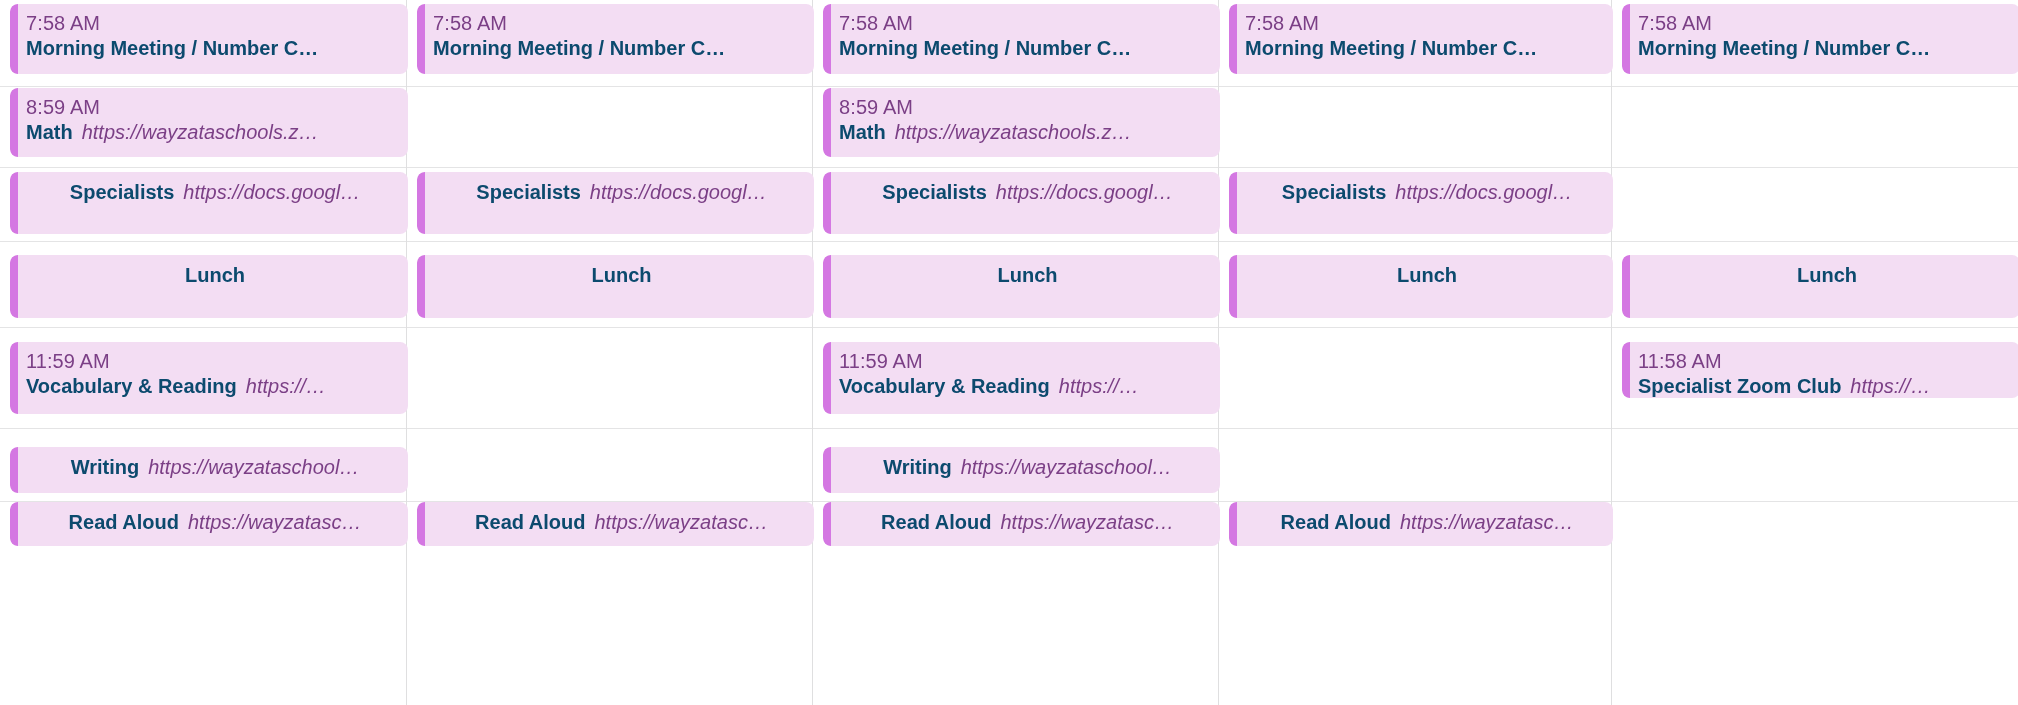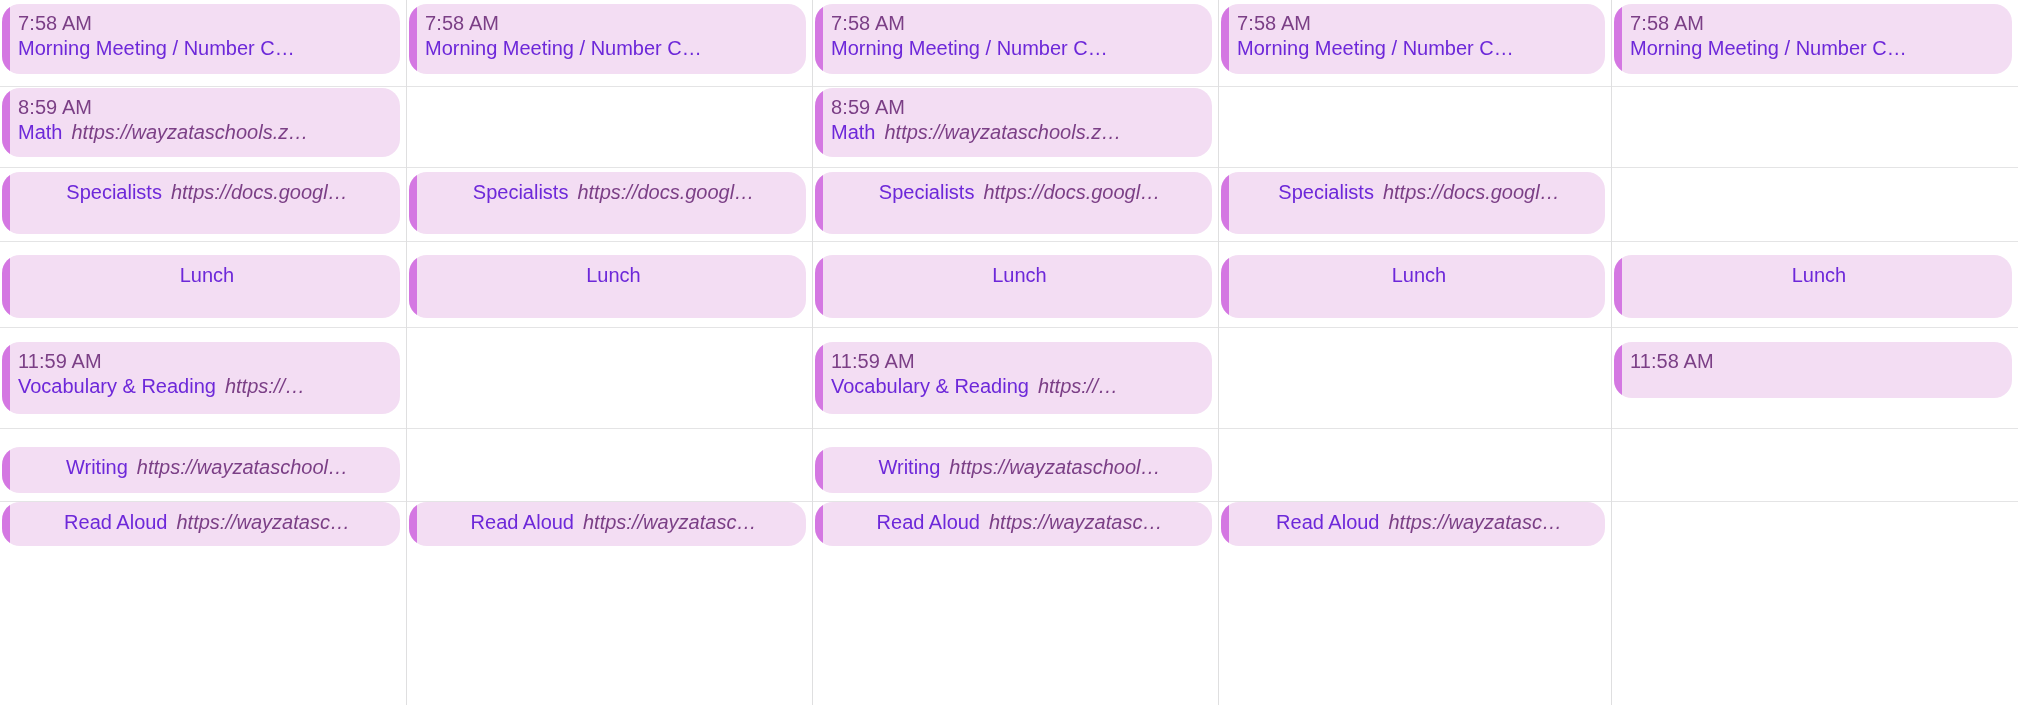--- a/index.html
+++ b/index.html
@@ -46,25 +46,26 @@
     position: absolute;
     top: 0;
     height: 705px;
   }
 
   
   .event {
     position: absolute;
     box-sizing: border-box;
     background: #f3ddf3;
-    border-radius: 18px;
+    border-radius: 8px;
     overflow: hidden;
     padding: 7px 4px 6px 16px;
     cursor: pointer;
     line-height: 1.22;
+    margin-left: 8px;
   }
   .event::before {
     content: "";
     position: absolute;
     left: 0;
     top: 0;
     bottom: 0;
     width: 8px;
     background: #d477e2;
     border-top-left-radius: 7px;
@@ -82,22 +83,22 @@
   }
 
   .ev-line {
     display: block;
     white-space: nowrap;
     overflow: hidden;
     font-size: 20px;
     color: #7b3f86;
   }
   .ev-title {
-    font-weight: 400;
-    color: #6d28d9;
+    font-weight: 700;
+    color: #0c4a6e;
     font-size: 20px;
   }
   .ev-url {
     font-weight: 400;
     color: #7b3f86;
     font-size: 20px;
     margin-left: 9px;
     font-style: italic;
   }
 
@@ -203,15 +204,16 @@
     <div class="day-col" style="left: 1612px; width: 406px;">
       <div class="event" style="top: 4px; height: 70px; left: 2px; width: 398px;">
         <span class="ev-time">7:58 AM</span>
         <span class="ev-line"><span class="ev-title">Morning Meeting / Number C…</span></span>
       </div>
       <div class="event no-time" style="top: 255px; height: 63px; left: 2px; width: 398px;">
         <span class="ev-line"><span class="ev-title">Lunch</span></span>
       </div>
       <div class="event" style="top: 342px; height: 56px; left: 2px; width: 398px;">
         <span class="ev-time">11:58 AM</span>
+        <span class="ev-line"><span class="ev-title">Specialist Zoom Club</span><span class="ev-url">https://…</span></span>
       </div>
     </div>
   </div>
 
 </body></html>

